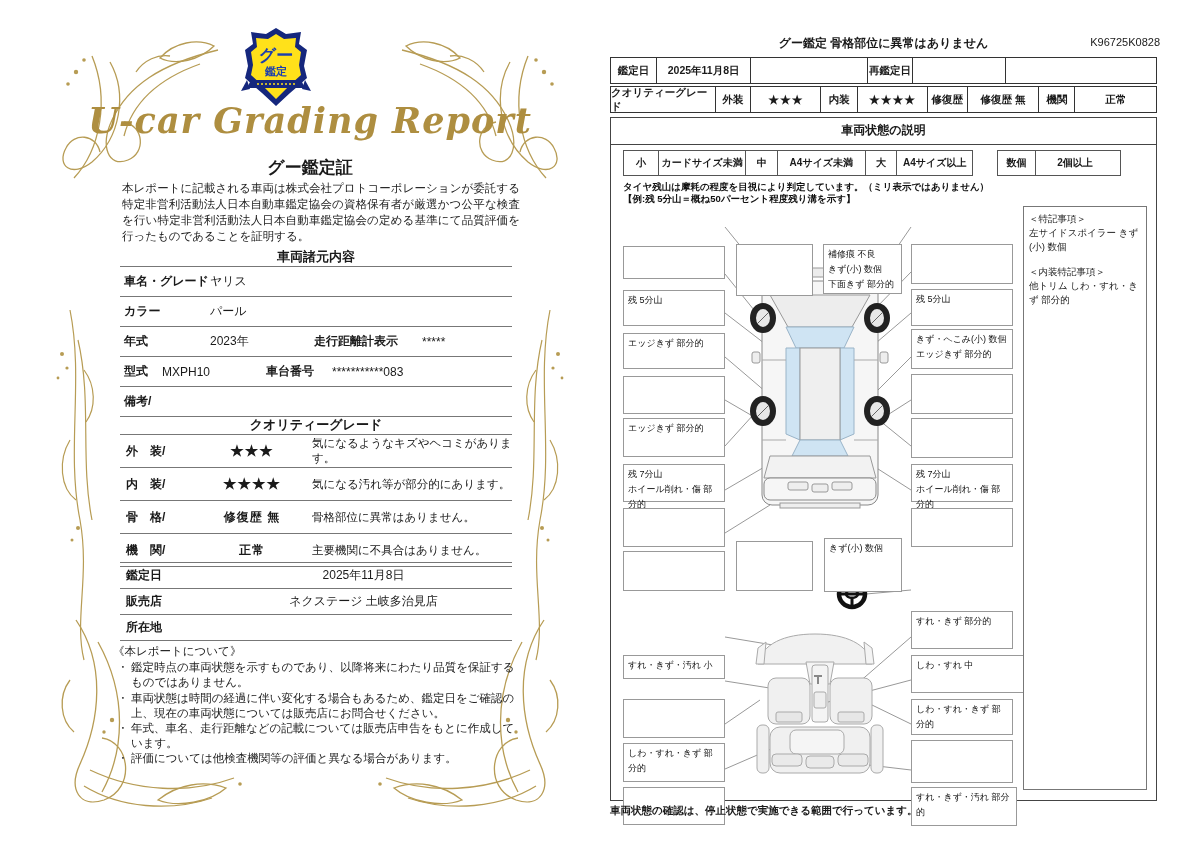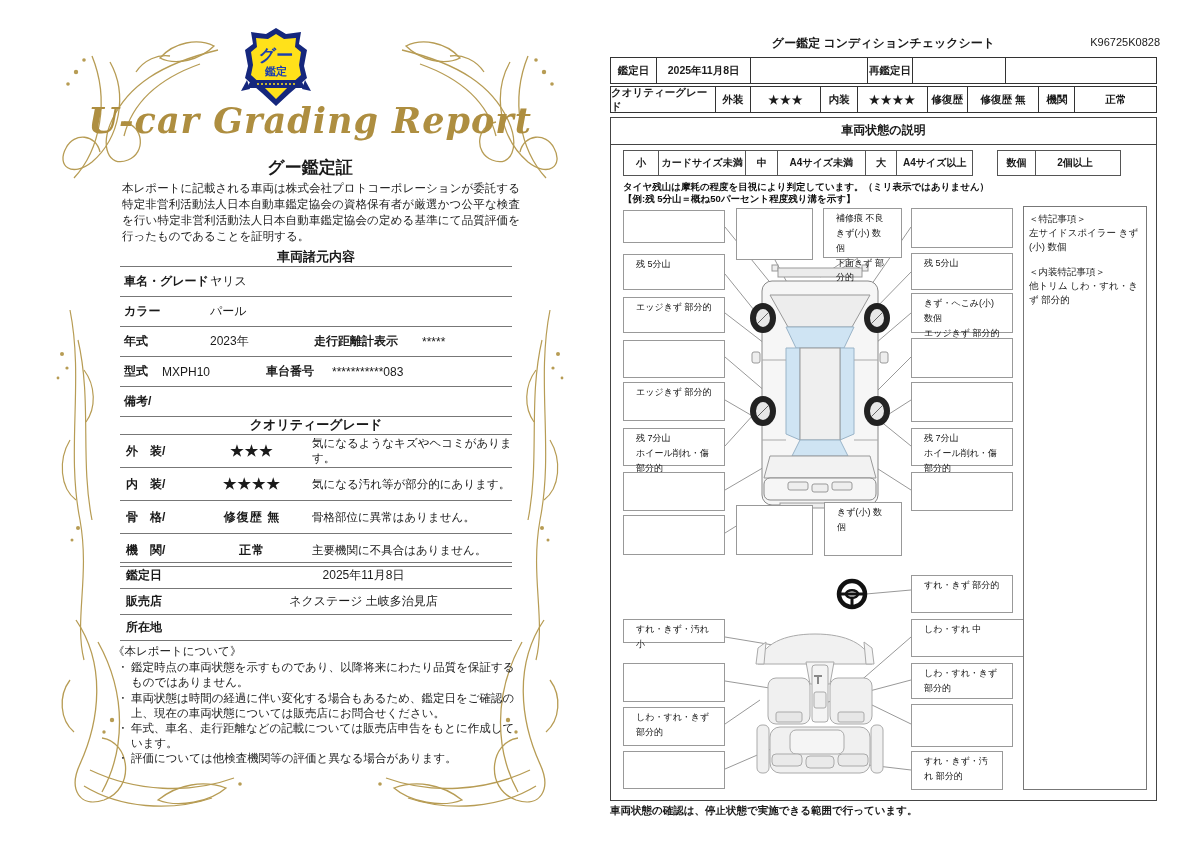--- a/index.html
+++ b/index.html
@@ -51,21 +51,21 @@
   .star{letter-spacing:1px;font-size:12px;}
   #main-box{left:610px;top:117px;width:547px;height:684px;border:1.5px solid #444;box-sizing:border-box;}
   #main-box-head{left:610px;top:117px;width:547px;height:28px;display:flex;align-items:center;
     justify-content:center;font-size:12px;font-weight:bold;border-bottom:1.5px solid #444;box-sizing:border-box;}
   .legend{position:absolute;display:flex;border:1px solid #555;box-sizing:border-box;height:26px;}
   .lcell{display:flex;align-items:center;justify-content:center;height:100%;
     box-sizing:border-box;border-right:1px solid #555;font-size:10px;font-weight:bold;}
   .lcell:last-child{border-right:none;}
   .tire-note{position:absolute;left:623px;font-size:9.5px;font-weight:bold;color:#111;}
   .ann{position:absolute;background:#fff;border:1px solid #999;box-sizing:border-box;
-    font-size:9px;line-height:1.65;padding:2px 12px;white-space:pre-line;color:#111;}
+    font-size:9px;line-height:1.65;padding:2px 4px;white-space:pre-line;color:#111;margin-top:36px;}
   #special-box{left:1023px;top:206px;width:124px;height:584px;border:1px solid #777;
     box-sizing:border-box;background:#fff;font-size:9.5px;line-height:1.45;padding:5px 5px;}
   #special-box .gap{height:12px;}
   #sheet-footer{left:610px;top:804px;width:547px;font-size:10.5px;font-weight:bold;}
 </style>
 </head>
 <body>
 
 <div id="screen">
 
@@ -214,21 +214,21 @@
       <div class="note-item">
         <span>・</span>
         <span>評価については他検査機関等の評価と異なる場合があります。</span>
       </div>
     </div>
 
   </div>
 
   <div>
 
-    <div id="sheet-title" class="abs">グー鑑定  コンディションチェックシート</div>
+    <div id="sheet-title" class="abs">グー鑑定  骨格部位に異常はありません</div>
     <div id="sheet-code" class="abs">K96725K0828</div>
 
     <div class="htable" style="left:610px;top:57px;width:547px;height:27px;">
       <div class="hcell" style="width:46px;">鑑定日</div>
       <div class="hcell" style="width:95px;">2025年11月8日</div>
       <div class="hcell" style="width:117px;"></div>
       <div class="hcell" style="width:45px;">再鑑定日</div>
       <div class="hcell" style="width:93px;"></div>
       <div class="hcell" style="width:151px;"></div>
     </div>
@@ -398,21 +398,21 @@
 
     <div class="ann" style="left:623px;top:619px;width:102px;height:24px;">すれ・きず・汚れ 小</div>
     <div class="ann" style="left:623px;top:663px;width:102px;height:39px;"></div>
     <div class="ann" style="left:623px;top:707px;width:102px;height:39px;">しわ・すれ・きず 部分的</div>
     <div class="ann" style="left:623px;top:751px;width:102px;height:38px;"></div>
 
     <div class="ann" style="left:911px;top:575px;width:102px;height:38px;">すれ・きず 部分的</div>
     <div class="ann" style="left:911px;top:619px;width:114px;height:38px;">しわ・すれ 中</div>
     <div class="ann" style="left:911px;top:663px;width:102px;height:36px;">しわ・すれ・きず 部分的</div>
     <div class="ann" style="left:911px;top:704px;width:102px;height:43px;"></div>
-    <div class="ann" style="left:911px;top:751px;width:92px;height:39px;">すれ・きず・汚れ 部分的</div>
+    <div class="ann" style="left:911px;top:751px;width:106px;height:39px;">すれ・きず・汚れ 部分的</div>
 
     <div id="special-box" class="abs">
       <div>＜特記事項＞</div>
       <div>左サイドスポイラー きず(小) 数個</div>
       <div class="gap"></div>
       <div>＜内装特記事項＞</div>
       <div>他トリム しわ・すれ・きず 部分的</div>
     </div>
 
     <div id="sheet-footer" class="abs">車両状態の確認は、停止状態で実施できる範囲で行っています。</div>

